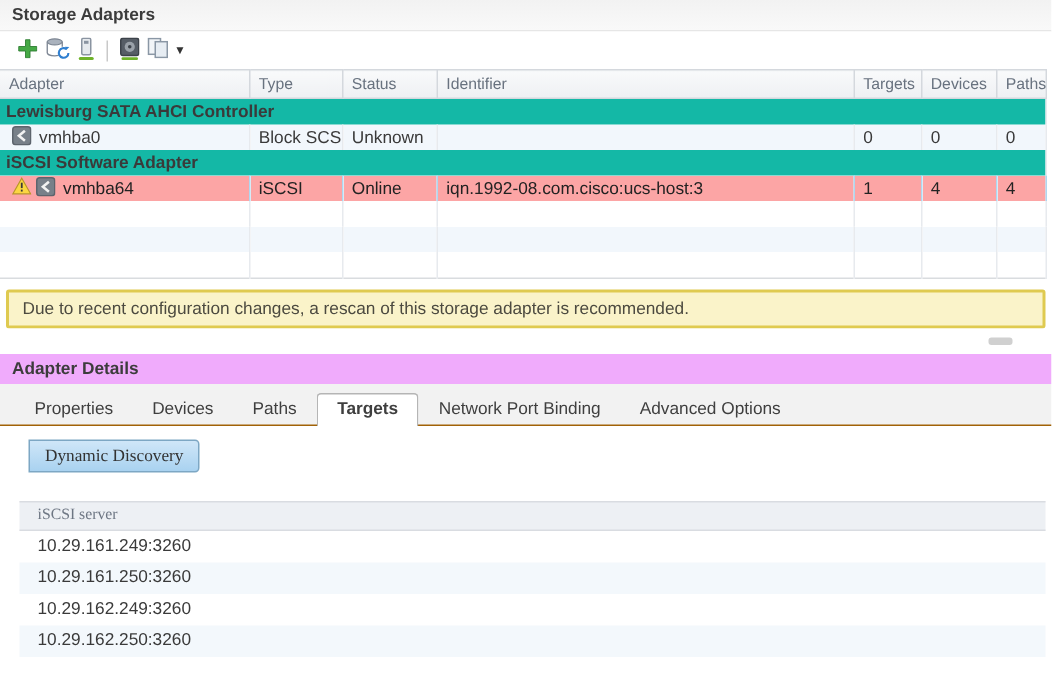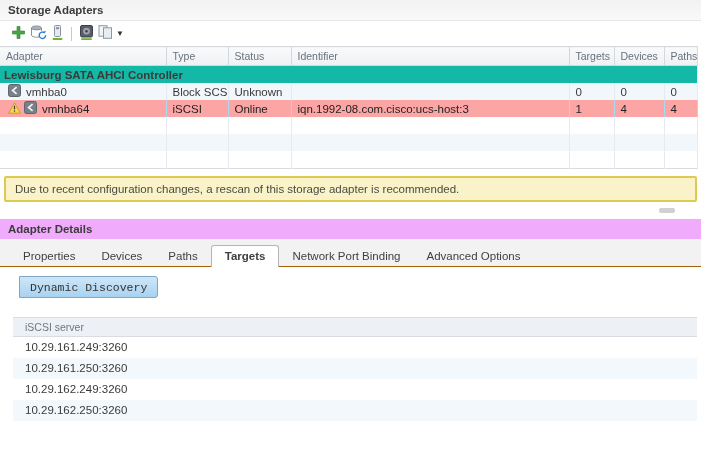--- a/index.html
+++ b/index.html
@@ -53,30 +53,30 @@
   
   .details-strip{height:20px;line-height:20px;background:#f0abfc;font-size:11.5px;
     font-weight:bold;color:#3c3c3c;padding-left:8px;}
   .tabbar{display:flex;align-items:flex-end;background:#f2f2f2;border-bottom:1px solid #a16207;padding:6px 0 0 10px;}
   .tab{height:20px;line-height:20px;padding:0 13px;font-size:11.5px;color:#3f3f3f;cursor:pointer;}
   .tab.sel{background:#fff;border:1px solid #b5b5b5;border-bottom:none;border-radius:3px 3px 0 0;
     height:21px;line-height:21px;margin-bottom:-1px;font-weight:bold;}
 
   .content{background:#fff;}
   .toggle-group{display:inline-flex;margin:9px 0 0 20px;}
-  .seg{height:22px;padding:0 10px;font-size:11.5px;font-family:Liberation Mono, monospace;
+  .seg{height:22px;padding:0 10px;font-size:11.5px;font-family:Liberation Serif, serif;
     background:linear-gradient(#fdfdfd,#eeeeee);border:1px solid #a8a8a8;color:#333;cursor:pointer;}
   .seg:first-child{border-radius:3px 0 0 3px;}
   .seg:last-child{border-radius:0 3px 3px 0;margin-left:-1px;}
   .seg.sel{background:linear-gradient(#cfe6f8,#a9d2f0);border-color:#7da7c4;position:relative;z-index:1;}
 
   
   .itable{margin:19px 0 0 13px;width:684px;font-size:11.5px;}
   .ithead{height:18px;line-height:18px;background:#edf0f4;border-top:1px solid #d9dce1;
-    border-bottom:1px solid #d9dce1;color:#6d7683;font-size:10.5px;padding-left:12px;}
+    border-bottom:1px solid #d9dce1;color:#6d7683;font-size:10.5px;padding-left:12px;font-family:Liberation Serif, serif;}
   .itrow{height:21px;line-height:21px;padding-left:12px;color:#3a3a3a;}
   .itrow.alt{background:#f3f8fc;}
 </style>
 </head>
 <body>
 
 <div class="app">
 
   <div class="strip">
     <span>Storage Adapters</span>
@@ -168,20 +168,23 @@
             </span>
             <span class="txt">vmhba0</span>
           </div>
         </td>
         <td>Block SCSI</td>
         <td>Unknown</td>
         <td></td>
         <td>0</td>
         <td>0</td>
         <td>0</td>
+      </tr>
+      <tr class="group">
+        <td colspan="7">iSCSI Software Adapter</td>
       </tr>
       <tr class="sel">
         <td>
           <div class="namecell">
             <span>
               <svg width="13" height="12" viewBox="0 0 13 12">
                 <path d="M6.5 0.8 L12.4 11.2 H0.6 Z" fill="#fbd642" stroke="#b9962a" stroke-width="0.8"></path>
                 <rect x="5.9" y="3.8" width="1.2" height="3.6" fill="#3a3a3a"></rect>
                 <rect x="5.9" y="8.4" width="1.2" height="1.3" fill="#3a3a3a"></rect>
               </svg>

